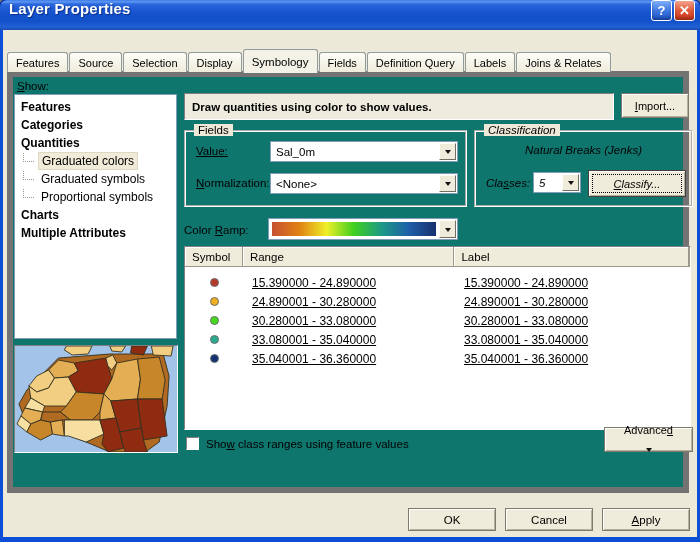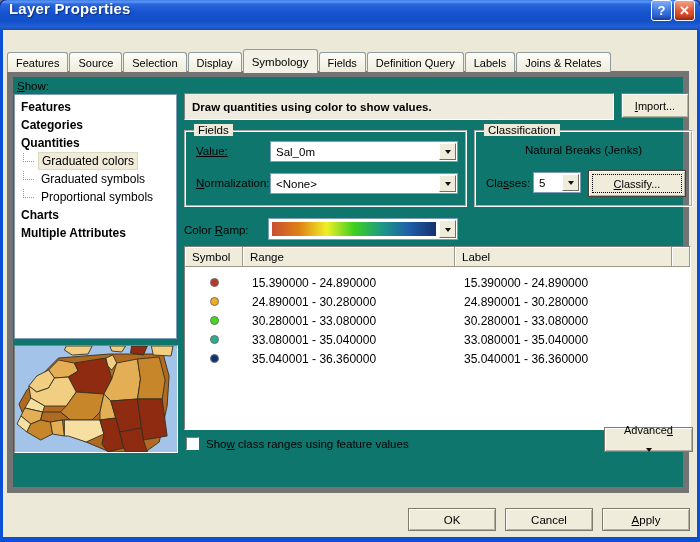--- a/index.html
+++ b/index.html
@@ -83,21 +83,21 @@
     background:#EFECDB; border:1px solid #7E7B6D; color:#000; font-size:11px;
     box-shadow:inset 1px 1px 0 #FFF, inset -1px -1px 0 #B5B1A0;
     display:flex; align-items:center; justify-content:center; cursor:default;
   }
   #import-btn { position:absolute; left:608px; top:16px; width:68px; height:25px; }
   .groupbox { position:absolute; border:2px groove #FFFFFF; }
   .groupbox legend, .group-title {
     position:absolute; top:-8px; left:8px; background:#ECE9D8; padding:0 4px; font-size:11.5px;
   }
   #fields-group { left:171px; top:53px; width:283px; height:77px; }
-  #class-group  { left:461px; top:53px; width:219px; height:77px; }
+  #class-group  { left:461px; top:53px; width:219px; height:77px;font-style:italic; }
   .fld-label { position:absolute; left:10px; font-size:11.5px; }
   .combo {
     position:absolute; height:21px; background:#fff; border:1px solid #7F9DB9;
     display:flex; align-items:center; font-size:11.5px;
   }
   .combo .val { padding-left:5px; flex:1; white-space:nowrap; overflow:hidden; }
   .combo .drop {
     position:absolute; right:1px; top:1px; bottom:1px; width:17px;
     background:#EFECDB; border:1px solid; border-color:#FFF #716F64 #716F64 #FFF;
     display:flex; align-items:center; justify-content:center;
@@ -119,23 +119,23 @@
     position:absolute; left:171px; top:169px; width:507px; height:184px;
     background:#fff; border:1px solid; border-color:#808080 #FFF #FFF #808080;
     overflow:hidden;
   }
   #table-header { display:flex; height:20px; }
   .hcell {
     background:#EFECDB; border-right:1px solid #9C998A; border-bottom:1px solid #9C998A;
     box-shadow:inset 1px 1px 0 #FFF; font-size:11.5px;
     display:flex; align-items:center; padding-left:7px;
   }
-  .hc-symbol{ width:58px; } .hc-range{ width:212px; } .hc-label{ width:217px; } .hc-spacer{ flex:1; padding-left:0; }
+  .hc-symbol{ width:58px; } .hc-range{ width:212px; } .hc-label{ width:235px; } .hc-spacer{ flex:1; padding-left:0; }
   #table-rows { padding-top:6px; }
-  .trow { display:flex; height:19px; align-items:center; font-size:12px; }
+  .trow { display:flex; height:19px; align-items:center; font-size:12px;text-decoration:underline; }
   .tc-symbol { width:58px; display:flex; justify-content:center; }
   .tc-range { width:212px; padding-left:9px; } .tc-label { width:217px; padding-left:9px; }
   .sym-dot { width:9px; height:9px; border-radius:50%; border:1px solid #6E6E6E; }
   
   #show-ranges-row { position:absolute; left:173px; top:360px; display:flex; align-items:center; gap:7px; }
   #checkbox {
     width:13px; height:13px; background:#fff;
     border:1px solid; border-color:#808080 #FFF #FFF #808080;
     font-size:10px; display:flex; align-items:center; justify-content:center;
   }

